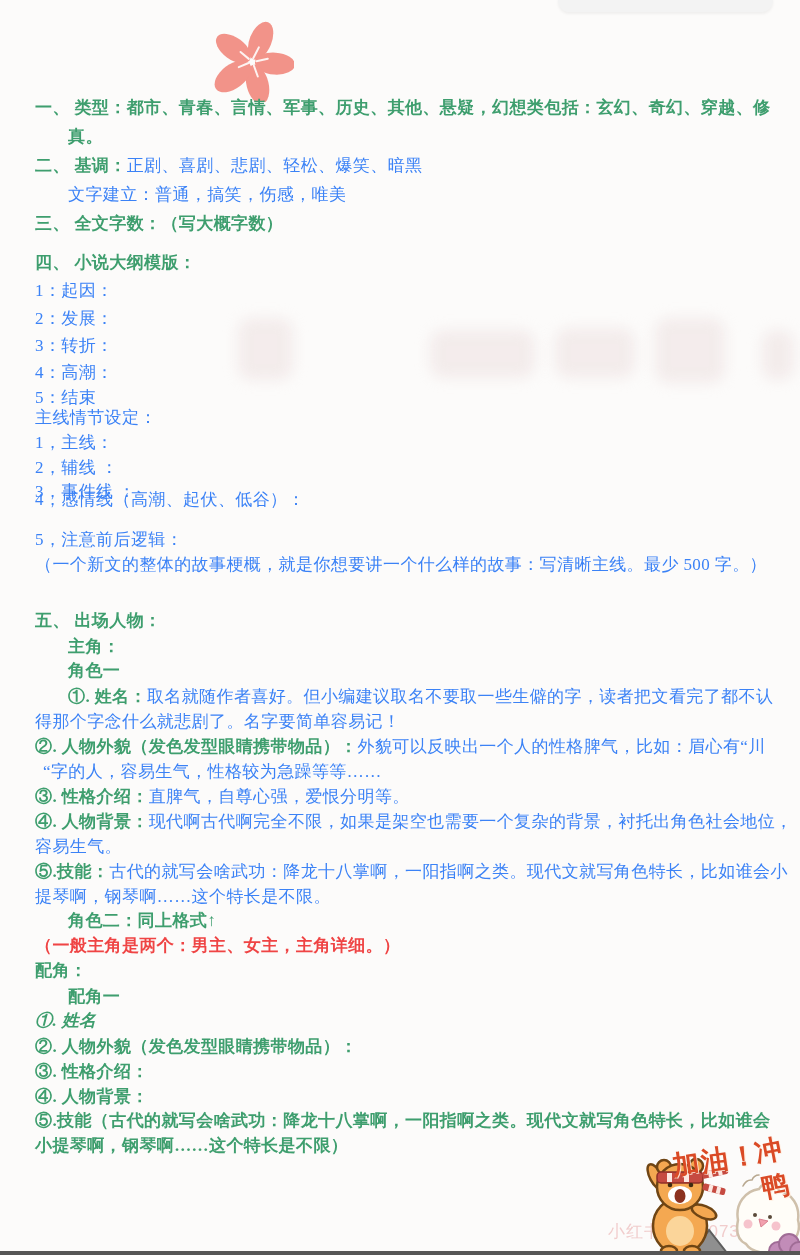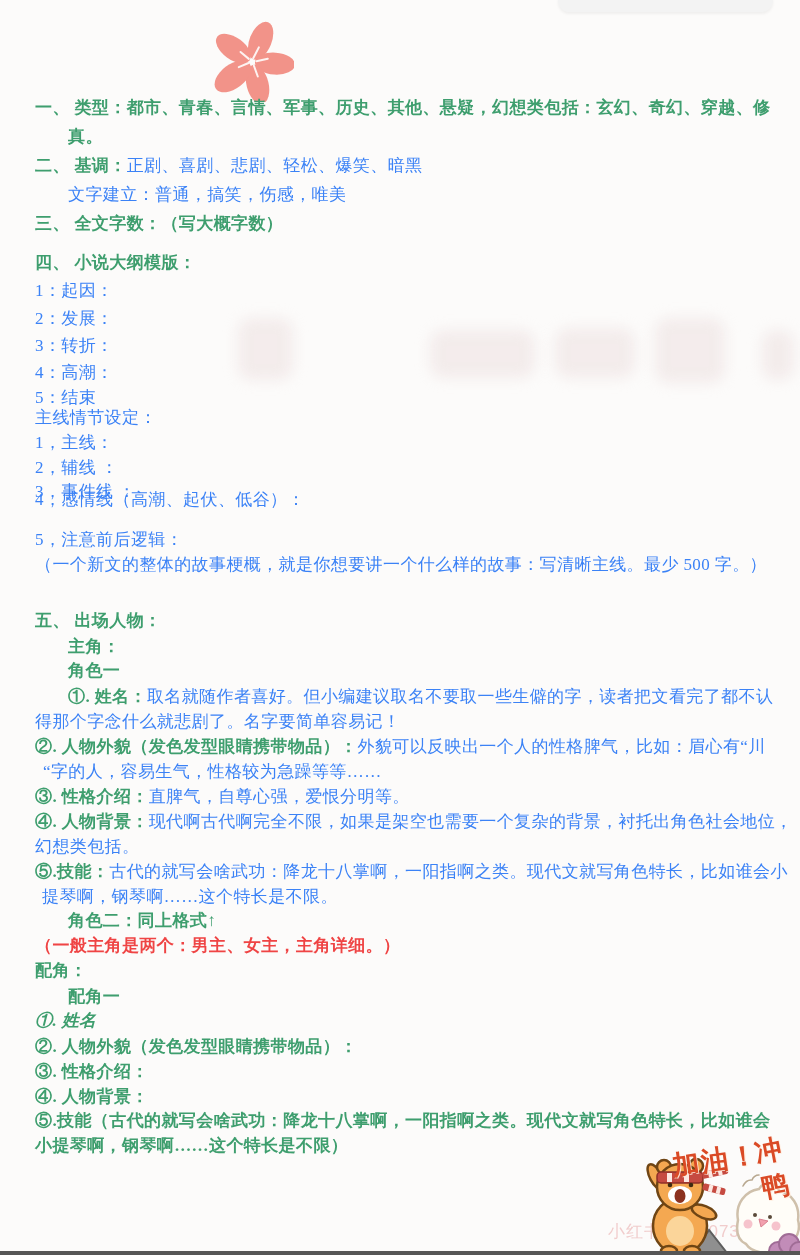--- a/index.html
+++ b/index.html
@@ -114,23 +114,23 @@
       <div class="tline" style="left: 35px; top: 555px;"><span class="seg-k">（一个新文的整体的故事梗概，就是你想要讲一个什么样的故事：写清晰主线。最少 500 字。）</span></div>
       <div class="tline" style="left: 35px; top: 611px;"><span class="seg-g">五、 出场人物：</span></div>
       <div class="tline" style="left: 68px; top: 637px;"><span class="seg-g">主角：</span></div>
       <div class="tline" style="left: 68px; top: 661px;"><span class="seg-g">角色一</span></div>
       <div class="tline" style="left: 68px; top: 687px;"><span class="seg-g">①. 姓名：</span><span class="seg-k">取名就随作者喜好。但小编建议取名不要取一些生僻的字，读者把文看完了都不认</span></div>
       <div class="tline" style="left: 35px; top: 712px;"><span class="seg-k">得那个字念什么就悲剧了。名字要简单容易记！</span></div>
       <div class="tline" style="left: 35px; top: 737px;"><span class="seg-g">②. 人物外貌（发色发型眼睛携带物品）：</span><span class="seg-k">外貌可以反映出一个人的性格脾气，比如：眉心有“川</span></div>
       <div class="tline" style="left: 35px; top: 762px; margin-left: 8px;"><span class="seg-k">“字的人，容易生气，性格较为急躁等等……</span></div>
       <div class="tline" style="left: 35px; top: 787px;"><span class="seg-g">③. 性格介绍：</span><span class="seg-k">直脾气，自尊心强，爱恨分明等。</span></div>
       <div class="tline" style="left: 35px; top: 812px;"><span class="seg-g">④. 人物背景：</span><span class="seg-k">现代啊古代啊完全不限，如果是架空也需要一个复杂的背景，衬托出角色社会地位，</span></div>
-      <div class="tline" style="left: 35px; top: 837px;"><span class="seg-k">幻想类包括。</span></div>
+      <div class="tline" style="left: 35px; top: 837px;"><span class="seg-k">容易生气。</span></div>
       <div class="tline" style="left: 35px; top: 862px;"><span class="seg-g">⑤.技能：</span><span class="seg-k">古代的就写会啥武功：降龙十八掌啊，一阳指啊之类。现代文就写角色特长，比如谁会小</span></div>
-      <div class="tline" style="left: 42px; top: 887px;"><span class="seg-k">提琴啊，钢琴啊……这个特长是不限。</span></div>
+      <div class="tline" style="left: 35px; top: 887px;"><span class="seg-k">提琴啊，钢琴啊……这个特长是不限。</span></div>
       <div class="tline" style="left: 68px; top: 911px;"><span class="seg-g">角色二：同上格式↑</span></div>
       <div class="tline" style="left: 35px; top: 936px;"><span class="seg-r">（一般主角是两个：男主、女主，主角详细。）</span></div>
       <div class="tline" style="left: 35px; top: 961px;"><span class="seg-g">配角：</span></div>
       <div class="tline" style="left: 68px; top: 987px;"><span class="seg-g">配角一</span></div>
       <div class="tline" style="left: 35px; top: 1011px; font-style: italic;"><span class="seg-g">①. 姓名</span></div>
       <div class="tline" style="left: 35px; top: 1037px;"><span class="seg-g">②. 人物外貌（发色发型眼睛携带物品）：</span></div>
       <div class="tline" style="left: 35px; top: 1062px;"><span class="seg-g">③. 性格介绍：</span></div>
       <div class="tline" style="left: 35px; top: 1087px;"><span class="seg-g">④. 人物背景：</span></div>
       <div class="tline" style="left: 35px; top: 1111px;"><span class="seg-g">⑤.技能（古代的就写会啥武功：降龙十八掌啊，一阳指啊之类。现代文就写角色特长，比如谁会</span></div>
       <div class="tline" style="left: 35px; top: 1136px;"><span class="seg-g">小提琴啊，钢琴啊……这个特长是不限）</span></div>

